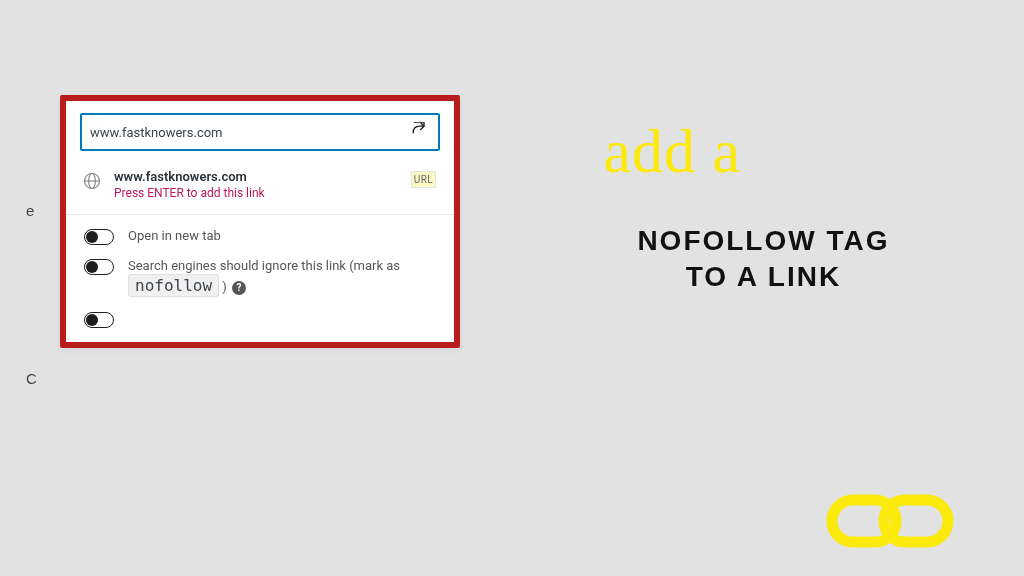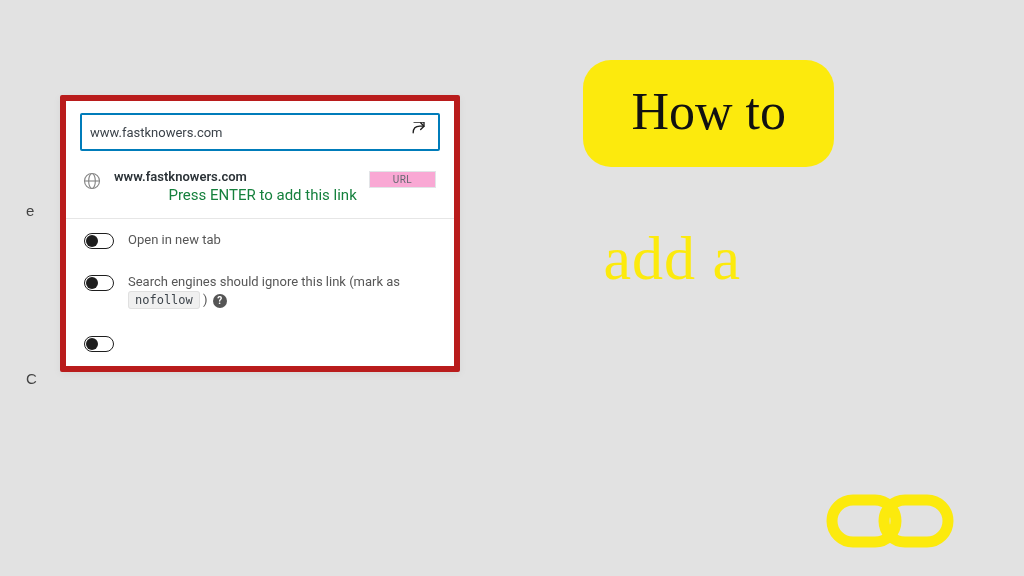--- a/index.html
+++ b/index.html
@@ -80,39 +80,38 @@
     }
     .globe-wrap svg { width: 20px; height: 20px; }
     .suggestion-text { flex: 1; }
     .suggestion-title {
       font-weight: 600;
       font-size: 13px;
       color: #2c3338;
       margin-bottom: 2px;
     }
     .suggestion-hint {
-      font-size: 15px;
-      color: #15803d;
-      text-align: right;
+      font-size: 12px;
+      color: #be185d;
     }
     .url-badge {
-      background: #f9a8d4;
+      background: #fef9c3;
       border: 1px solid #e2e4e7;
       color: #646970;
       font-size: 10px;
-      padding: 2px 23px;
+      padding: 2px 2px;
       letter-spacing: 0.4px;
       align-self: flex-start;
       margin-top: 2px;
     }
     .options {
       padding: 12px 18px 14px 18px;
       display: flex;
       flex-direction: column;
-      gap: 24px;
+      gap: 12px;
     }
     .option-row {
       display: flex;
       align-items: flex-start;
       gap: 14px;
     }
     .toggle {
       width: 30px;
       height: 16px;
       border: 1px solid #1e1e1e;
@@ -135,21 +134,21 @@
       font-size: 13px;
       color: #575757;
       line-height: 1.4;
     }
     .code-chip {
       background: #f0f0f0;
       border: 1px solid #e0e0e0;
       border-radius: 3px;
       padding: 1px 6px;
       font-family: ui-monospace, Menlo, Consolas, monospace;
-      font-size: 12px;
+      font-size: 16px;
       color: #3c434a;
     }
     .help-badge {
       display: inline-flex;
       width: 14px;
       height: 14px;
       background: #555;
       color: #fff;
       font-size: 10px;
       font-weight: 700;
@@ -276,22 +275,25 @@
           <span class="toggle">
               <span class="knob"></span>
             </span>
         </div>
 
       </div>
     </div>
   </div>
 
   <div class="right-col">
-    <div class="title-badge">How to</div>
     <div class="title-line2">add a</div>
+    <div class="subtitle">
+      <span>NOFOLLOW TAG</span><br>
+      <span>TO A LINK</span>
+    </div>
     <span class="chain-icon">
       <svg viewBox="0 0 140 90" fill="none" stroke="currentColor" stroke-width="11" stroke-linecap="round">
         <rect x="8" y="24" width="64" height="42" rx="21"></rect>
         <rect x="60" y="24" width="64" height="42" rx="21"></rect>
       </svg>
     </span>
   </div>
 
 </div>
 

